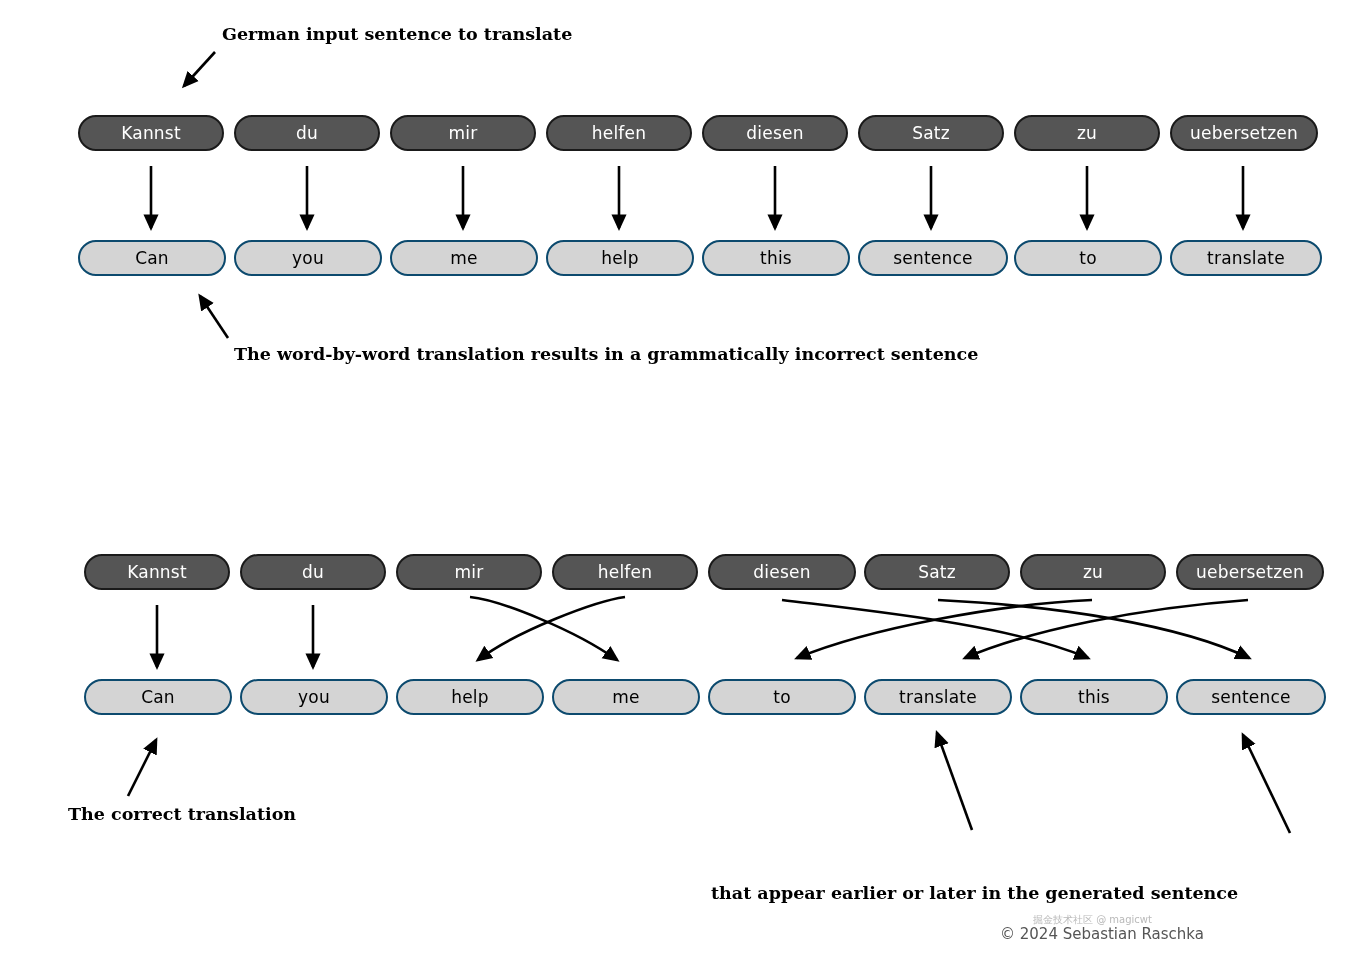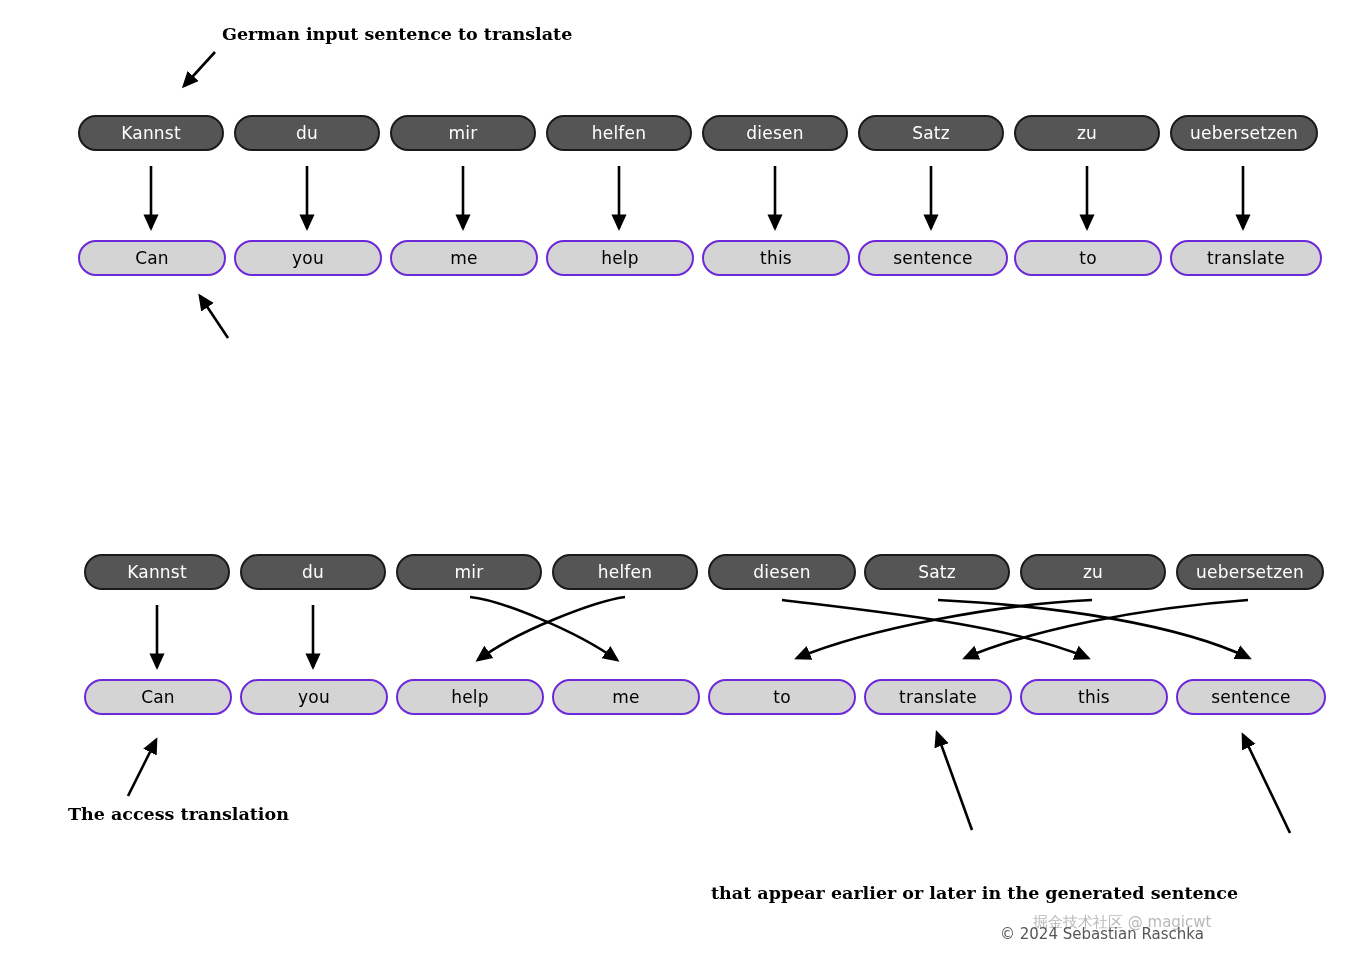--- a/index.html
+++ b/index.html
@@ -28,21 +28,21 @@
     white-space: nowrap;
   }
   .token.src {
     background: #555555;
     color: #ffffff;
     border: 2px solid #1a1a1a;
   }
   .token.tgt {
     background: #d4d4d4;
     color: #000000;
-    border: 2px solid #6d28d9;
+    border: 2px solid #0c4a6e;
   }
   .caption {
     position: absolute;
     font-family: "DejaVu Serif", serif;
     font-weight: bold;
     font-size: 17.5px;
     color: #000000;
     white-space: nowrap;
   }
   svg.overlay {
@@ -56,34 +56,35 @@
   .credit {
     position: absolute;
     font-family: "DejaVu Sans", sans-serif;
     font-size: 15px;
     color: #555555;
     white-space: nowrap;
   }
   .watermark {
     position: absolute;
     font-family: "DejaVu Sans", sans-serif;
-    font-size: 15px;
+    font-size: 10px;
     color: #b9b9b9;
     white-space: nowrap;
   }
 </style>
 </head>
 <body>
 
 <div id="stage">
 
   <div class="caption" style="left:222px; top:24px;">German input sentence to translate</div>
 
+  <div class="caption" style="left:234px; top:344px;">The word-by-word translation results in a grammatically incorrect sentence</div>
 
-  <div class="caption" style="left:68px; top:804px;">The access translation</div>
+  <div class="caption" style="left:68px; top:804px;">The correct translation</div>
 
 
   <div class="caption" style="left:711px; top:883px;">that appear earlier or later in the generated sentence</div>
 
   <div class="watermark" style="left:1033px; top:913px;">掘金技术社区 @ magicwt</div>
 
   <div class="credit" style="left:1000px; top:925px;">© 2024 Sebastian Raschka</div>
 
   <div class="token src" style="left:78px;  top:115px; width:146px;">Kannst</div>
   <div class="token src" style="left:234px; top:115px; width:146px;">du</div>

